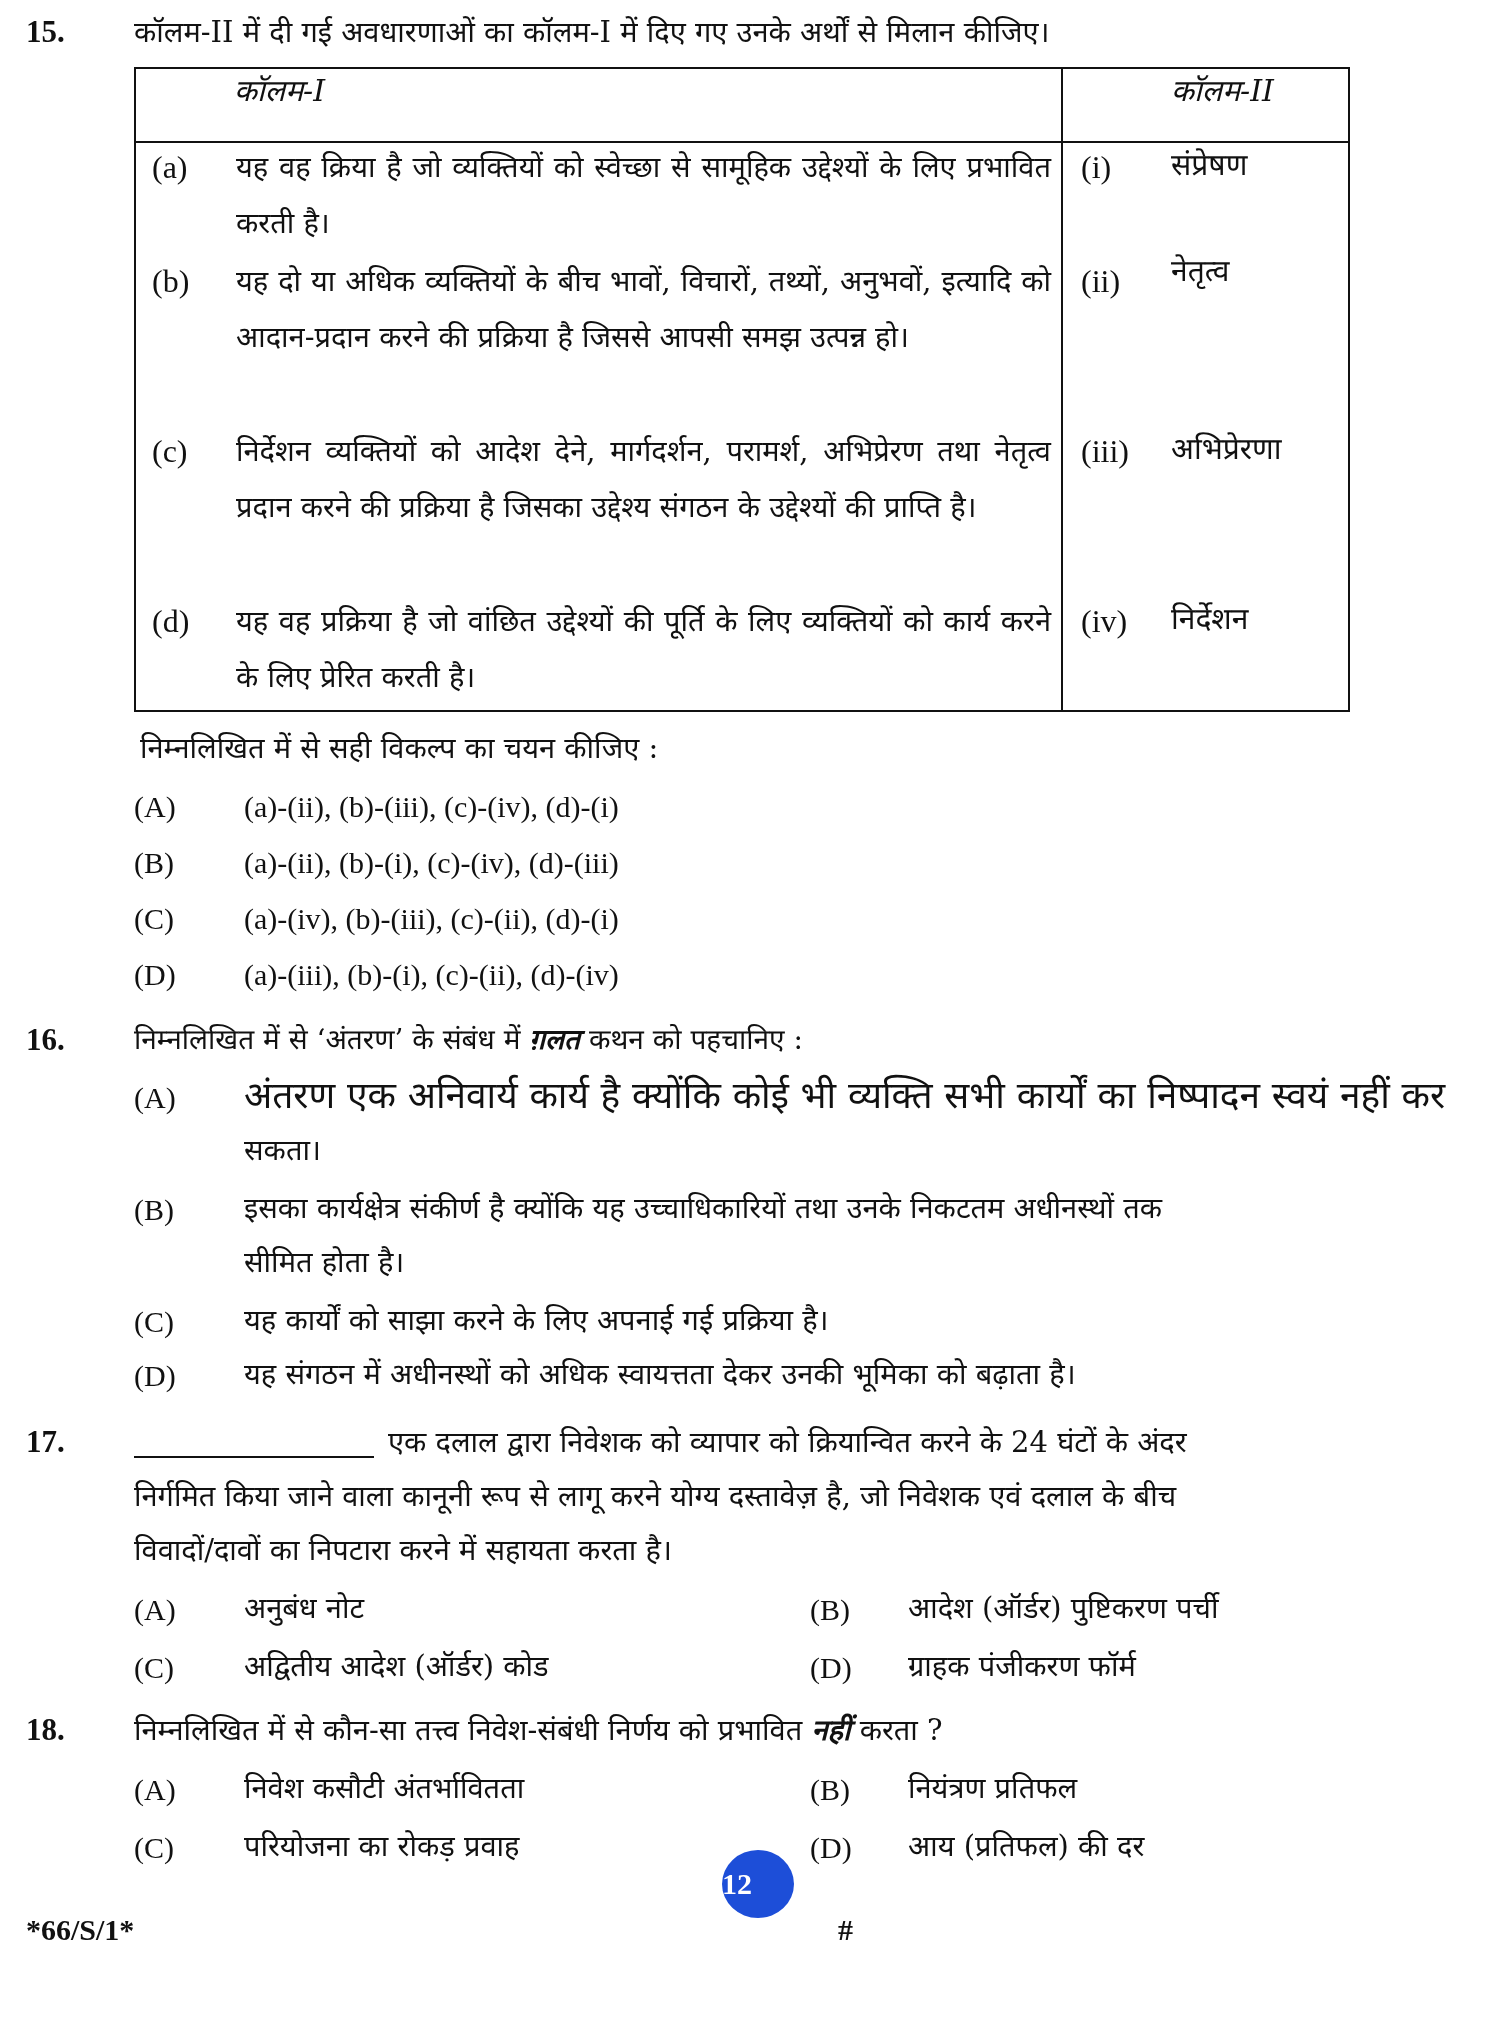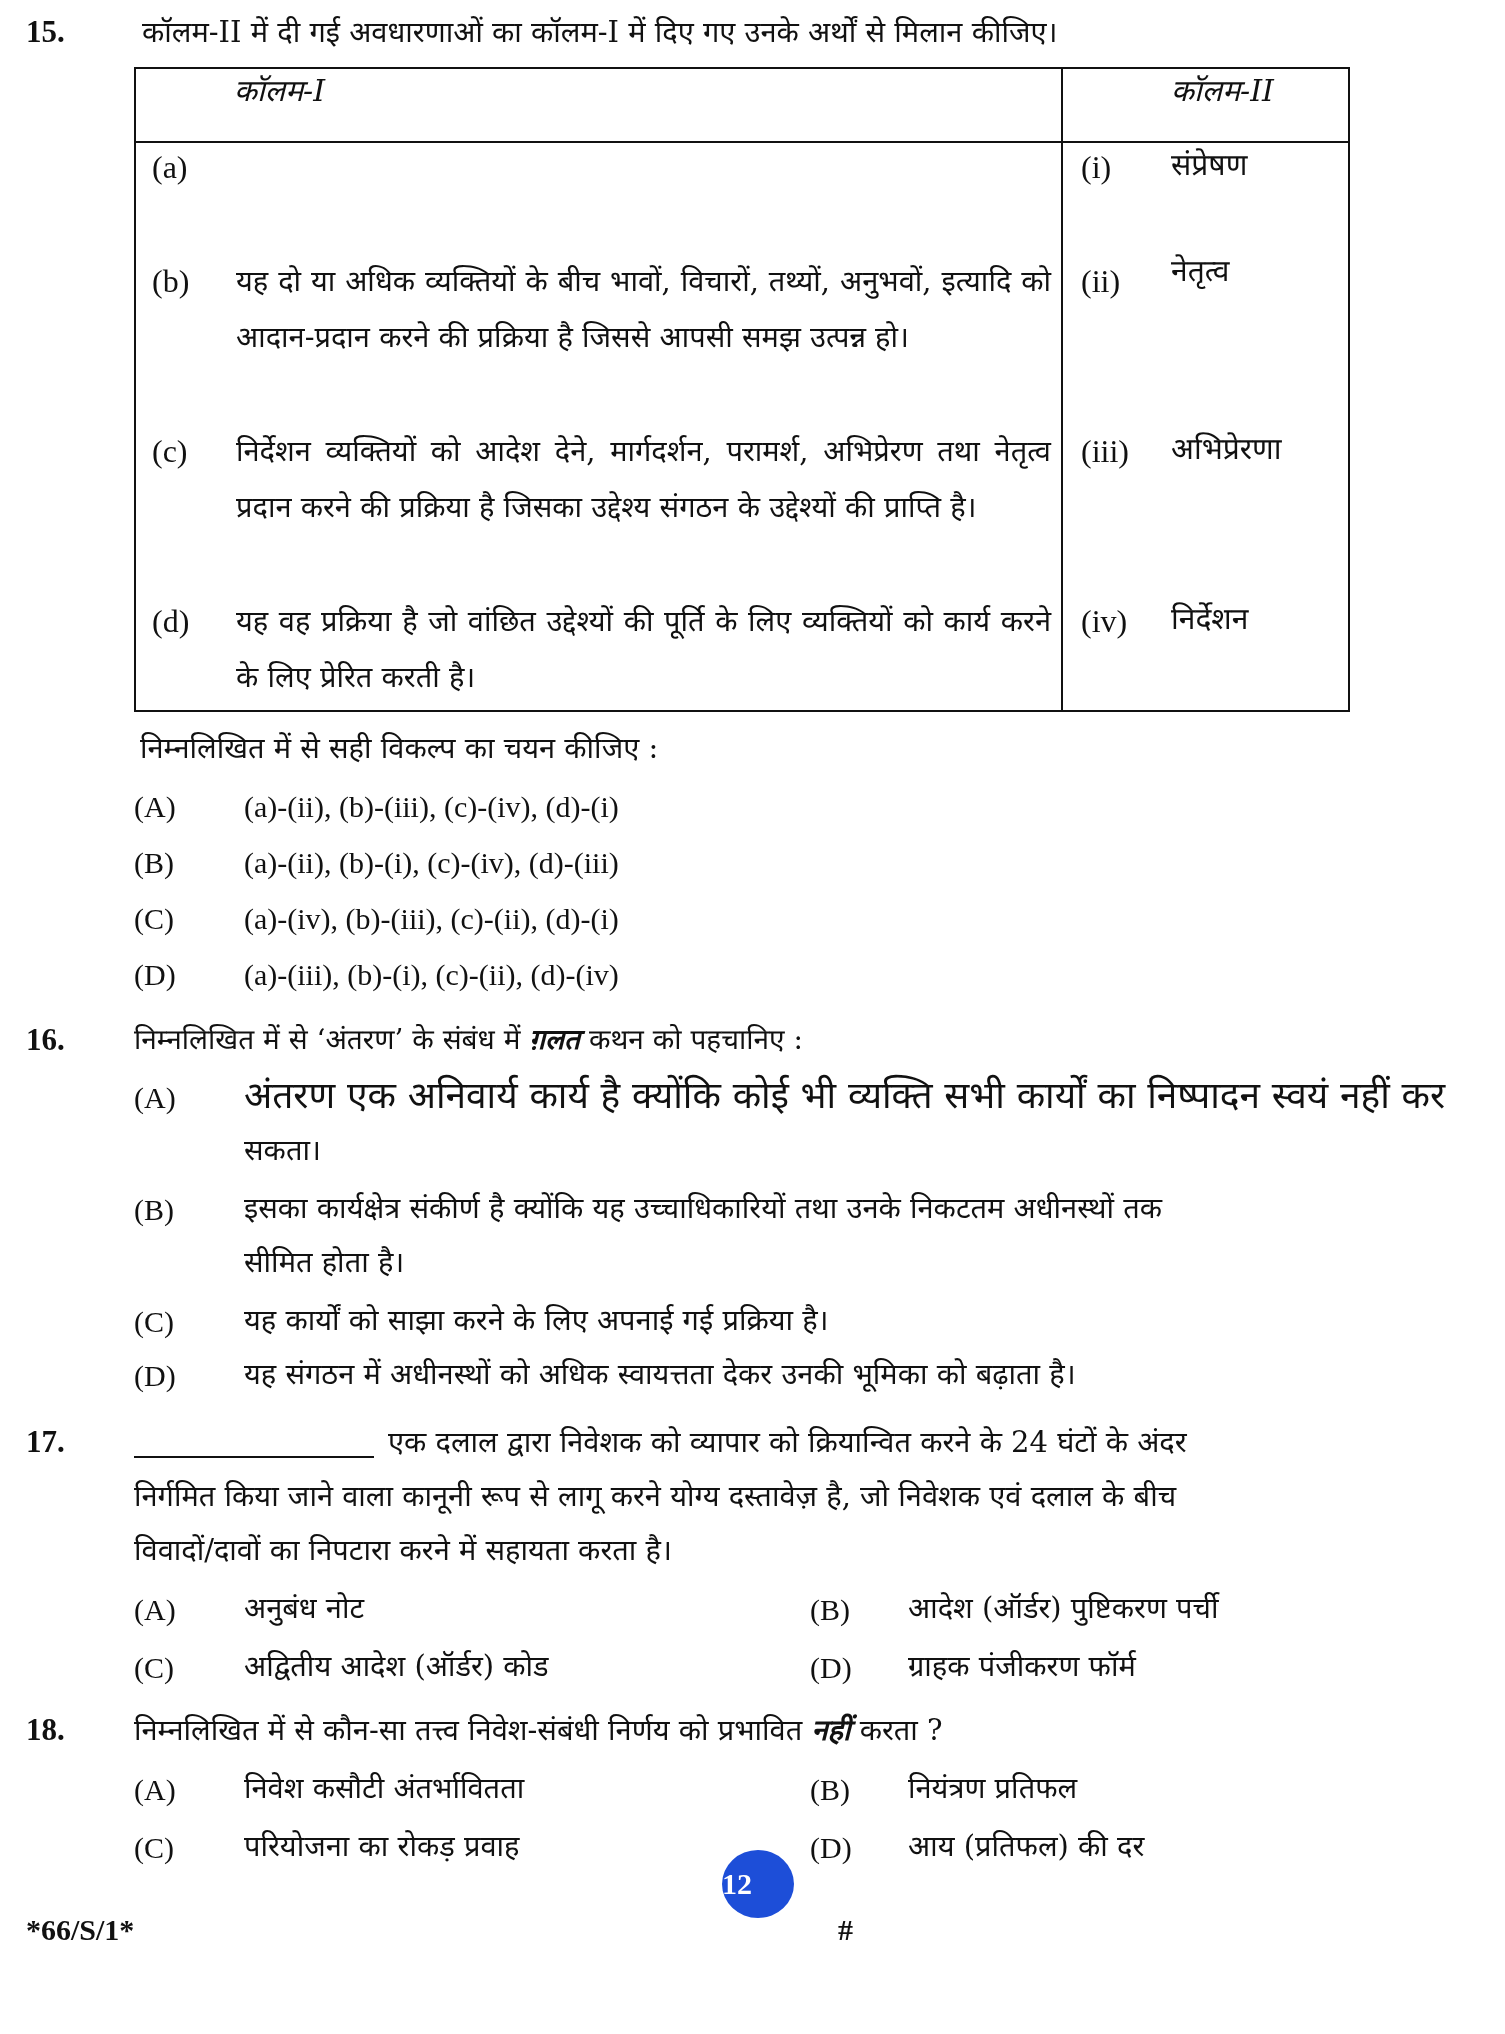--- a/index.html
+++ b/index.html
@@ -39,29 +39,30 @@
     background: #1d4ed8; color: #fff; display: flex; align-items: center; 
     font-weight: bold; font-size: 30px; font-family: "Liberation Serif", serif;
   }
   .hash { position: absolute; left: 838px; top: 1913px; font-size: 30px; font-weight: bold; font-family: "Liberation Serif", serif; }
   .em { font-style: italic; font-weight: bold; }
 </style>
 </head>
 <body>
 
 <div class="qnum" style="top:14px;">15.</div>
-<div class="line" style="left:134px;top:12px;font-size:29px;margin-left:8px;">कॉलम-II में दी गई अवधारणाओं का कॉलम-I में दिए गए उनके अर्थों से मिलान कीजिए।</div>
+<div class="line" style="left:134px;top:12px;font-size:29px;">कॉलम-II में दी गई अवधारणाओं का कॉलम-I में दिए गए उनके अर्थों से मिलान कीजिए।</div>
 
 <div class="tbl">
   <div class="hdiv"></div>
   <div class="vdiv"></div>
   <div class="hcell" style="left:98px;">कॉलम-I</div>
   <div class="hcell" style="left:1035px;">कॉलम-II</div>
 
   <div class="rowlabel" style="top:78px;">(a)</div>
+  <div class="rowtext" style="top:70px;">यह वह क्रिया है जो व्यक्तियों को स्वेच्छा से सामूहिक उद्देश्यों के लिए प्रभावित करती है।</div>
   <div class="c2label" style="top:78px;">(i)</div>
   <div class="c2text" style="top:76px;">संप्रेषण</div>
 
   <div class="rowlabel" style="top:192px;">(b)</div>
   <div class="rowtext" style="top:184px;">यह दो या अधिक व्यक्तियों के बीच भावों, विचारों, तथ्यों, अनुभवों, इत्यादि को आदान-प्रदान करने की प्रक्रिया है जिससे आपसी समझ उत्पन्न हो।</div>
   <div class="c2label" style="top:192px;">(ii)</div>
   <div class="c2text" style="top:182px;">नेतृत्व</div>
 
   <div class="rowlabel" style="top:362px;">(c)</div>
   <div class="rowtext" style="top:354px;">निर्देशन व्यक्तियों को आदेश देने, मार्गदर्शन, परामर्श, अभिप्रेरण तथा नेतृत्व प्रदान करने की प्रक्रिया है जिसका उद्देश्य संगठन के उद्देश्यों की प्राप्ति है।</div>

